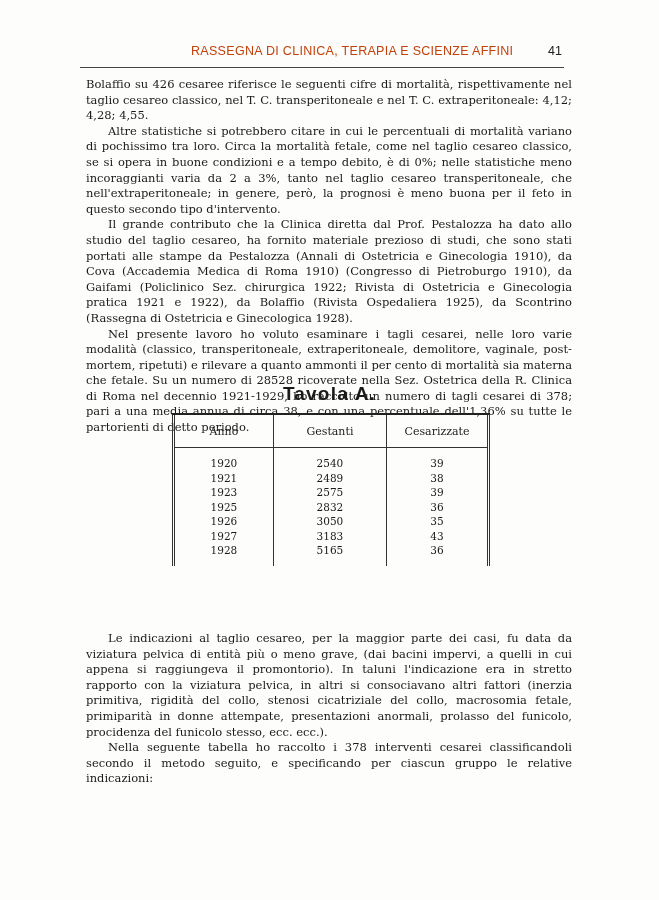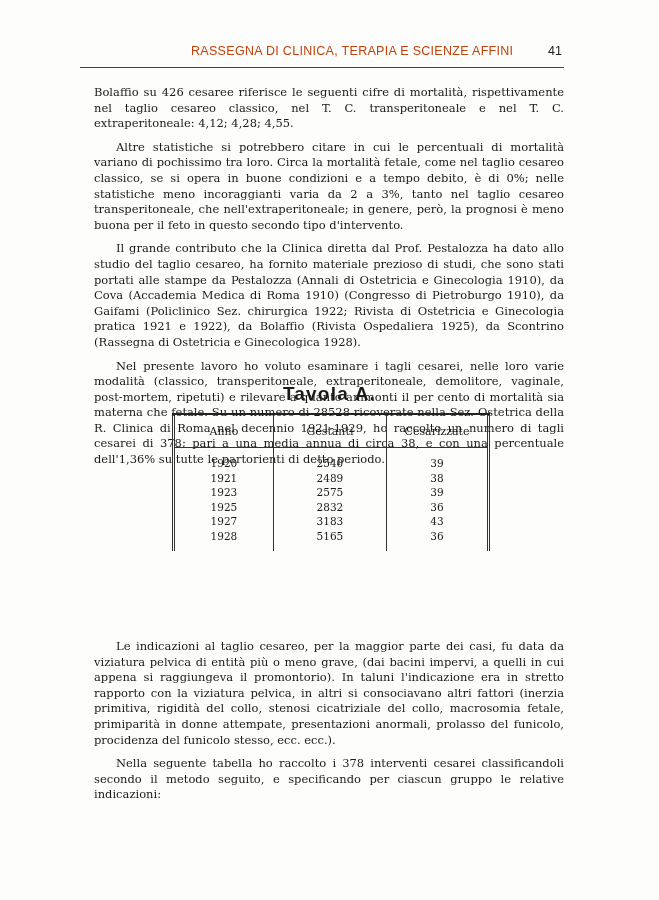--- a/index.html
+++ b/index.html
@@ -18,21 +18,21 @@
     position: absolute; right: -12px; top: 0; font-family: "Liberation Sans", sans-serif;
     font-size: 12.5px; color: #222;
   }
   .header-rule {
     position: absolute; left: 80px; top: 67px; width: 484px; height: 1px; background: #444;
   }
   .body-text {
     position: absolute; left: 86px; width: 486px; font-size: 11.5px; line-height: 15.6px;
     text-align: justify;
   }
-  .body-text p { margin: 8px; text-indent: 22px; }
+  .body-text p { margin: 0; text-indent: 22px; }
   .body-text p.noindent { text-indent: 0; }
   #block1 { top: 77px; }
   #block2 { top: 631px; }
   .table-title {
     position: absolute; left: 0; width: 659px; top: 383px; text-align: center;
     font-family: "Liberation Sans", sans-serif; font-weight: bold; font-size: 19px; letter-spacing: 1.2px;
   }
   .tavola {
     position: absolute; left: 172px; top: 413px; width: 318px;
     border-top: 2px solid #222;
@@ -95,20 +95,25 @@
           <td class="c1">1923</td>
           <td class="c2">2575</td>
           <td class="c3">39</td>
         </tr>
         <tr>
           <td class="c1">1925</td>
           <td class="c2">2832</td>
           <td class="c3">36</td>
         </tr>
         <tr>
+          <td class="c1">1926</td>
+          <td class="c2">3050</td>
+          <td class="c3">35</td>
+        </tr>
+        <tr>
           <td class="c1">1927</td>
           <td class="c2">3183</td>
           <td class="c3">43</td>
         </tr>
         <tr>
           <td class="c1">1928</td>
           <td class="c2">5165</td>
           <td class="c3">36</td>
         </tr>
         <tr class="spacer">

